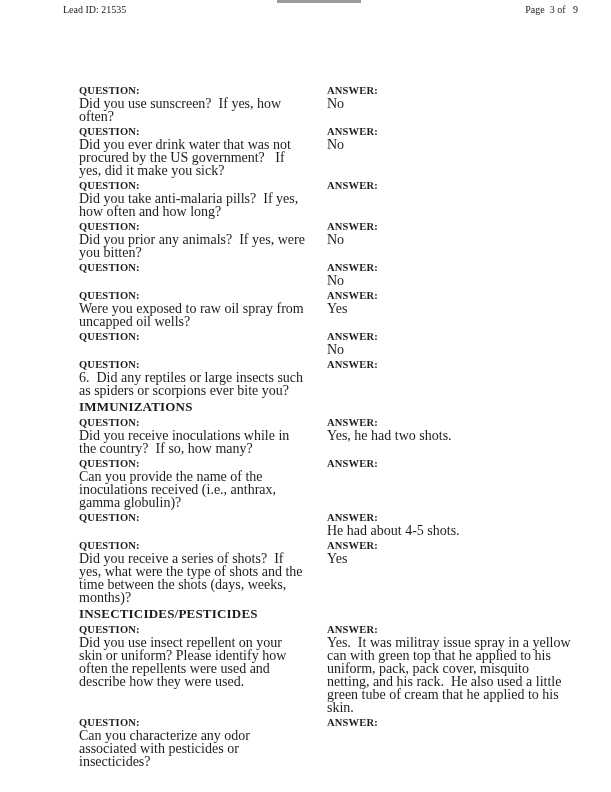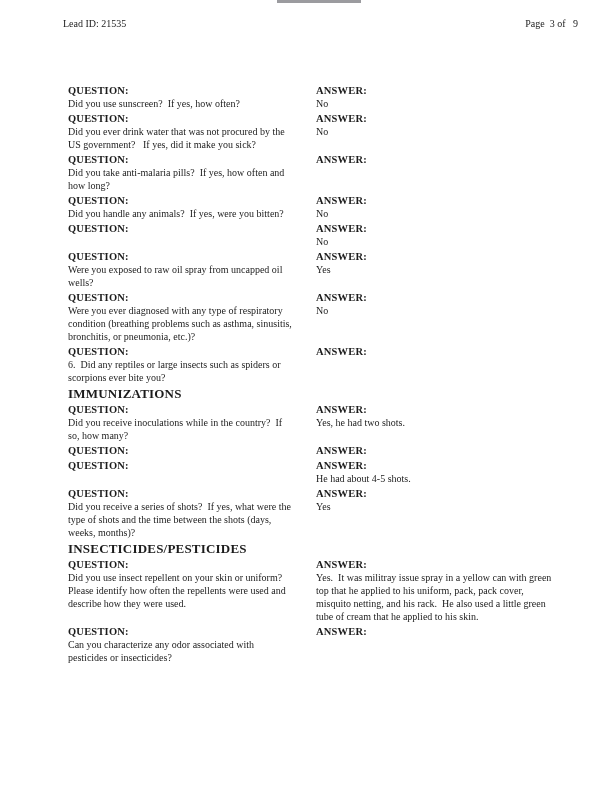--- a/index.html
+++ b/index.html
@@ -19,32 +19,32 @@
   .redaction-top {
     position: absolute;
     top: 0;
     left: 277px;
     width: 84px;
     height: 3px;
     background: #9b9b9f;
   }
   .header {
     position: absolute;
-    top: 18px;
+    top: 4px;
     left: 63px;
     right: 33px;
     display: flex;
     justify-content: space-between;
     font-size: 10px;
     white-space: pre;
   }
   .content {
     position: absolute;
     top: 84px;
-    left: 68px;
+    left: 79px;
     width: 492px;
     font-family: Liberation Serif, serif;
   }
   .qa-row {
     display: flex;
     align-items: flex-start;
     margin-bottom: 2px;
   }
   .q-col {
     width: 232px;
@@ -57,21 +57,21 @@
     min-width: 0;
     margin-left: 16px;
   }
   .qa-label {
     font-weight: bold;
     font-size: 10.5px;
     line-height: 13px;
     letter-spacing: 0.2px;
   }
   .qa-text {
-    font-size: 10px;
+    font-size: 14px;
     line-height: 13px;
     white-space: pre-wrap;
   }
   .section-heading {
     font-weight: bold;
     font-size: 13px;
     line-height: 13px;
     margin: 3px 0 3px 0;
     letter-spacing: 0.2px;
   }
@@ -113,21 +113,21 @@
           <div class="qa-label">QUESTION:</div>
           <div class="qa-text">Did you take anti-malaria pills?  If yes, how often and how long?</div>
         </div>
         <div class="a-col">
           <div class="qa-label">ANSWER:</div>
         </div>
       </div>
       <div class="qa-row">
         <div class="q-col">
           <div class="qa-label">QUESTION:</div>
-          <div class="qa-text">Did you handle any animals?  If yes, were you bitten?</div>
+          <div class="qa-text">Did you prior any animals?  If yes, were you bitten?</div>
         </div>
         <div class="a-col">
           <div class="qa-label">ANSWER:</div>
           <div class="qa-text">No</div>
         </div>
       </div>
       <div class="qa-row">
         <div class="q-col">
           <div class="qa-label">QUESTION:</div>
         </div>
@@ -142,21 +142,20 @@
           <div class="qa-text">Were you exposed to raw oil spray from uncapped oil wells?</div>
         </div>
         <div class="a-col">
           <div class="qa-label">ANSWER:</div>
           <div class="qa-text">Yes</div>
         </div>
       </div>
       <div class="qa-row">
         <div class="q-col">
           <div class="qa-label">QUESTION:</div>
-          <div class="qa-text">Were you ever diagnosed with any type of respiratory condition (breathing problems such as asthma, sinusitis, bronchitis, or pneumonia, etc.)?</div>
         </div>
         <div class="a-col">
           <div class="qa-label">ANSWER:</div>
           <div class="qa-text">No</div>
         </div>
       </div>
       <div class="qa-row">
         <div class="q-col">
           <div class="qa-label">QUESTION:</div>
           <div class="qa-text">6.  Did any reptiles or large insects such as spiders or scorpions ever bite you?</div>
@@ -173,20 +172,21 @@
           <div class="qa-text">Did you receive inoculations while in the country?  If so, how many?</div>
         </div>
         <div class="a-col">
           <div class="qa-label">ANSWER:</div>
           <div class="qa-text">Yes, he had two shots.</div>
         </div>
       </div>
       <div class="qa-row">
         <div class="q-col">
           <div class="qa-label">QUESTION:</div>
+          <div class="qa-text">Can you provide the name of the inoculations received (i.e., anthrax, gamma globulin)?</div>
         </div>
         <div class="a-col">
           <div class="qa-label">ANSWER:</div>
         </div>
       </div>
       <div class="qa-row">
         <div class="q-col">
           <div class="qa-label">QUESTION:</div>
         </div>
         <div class="a-col">

